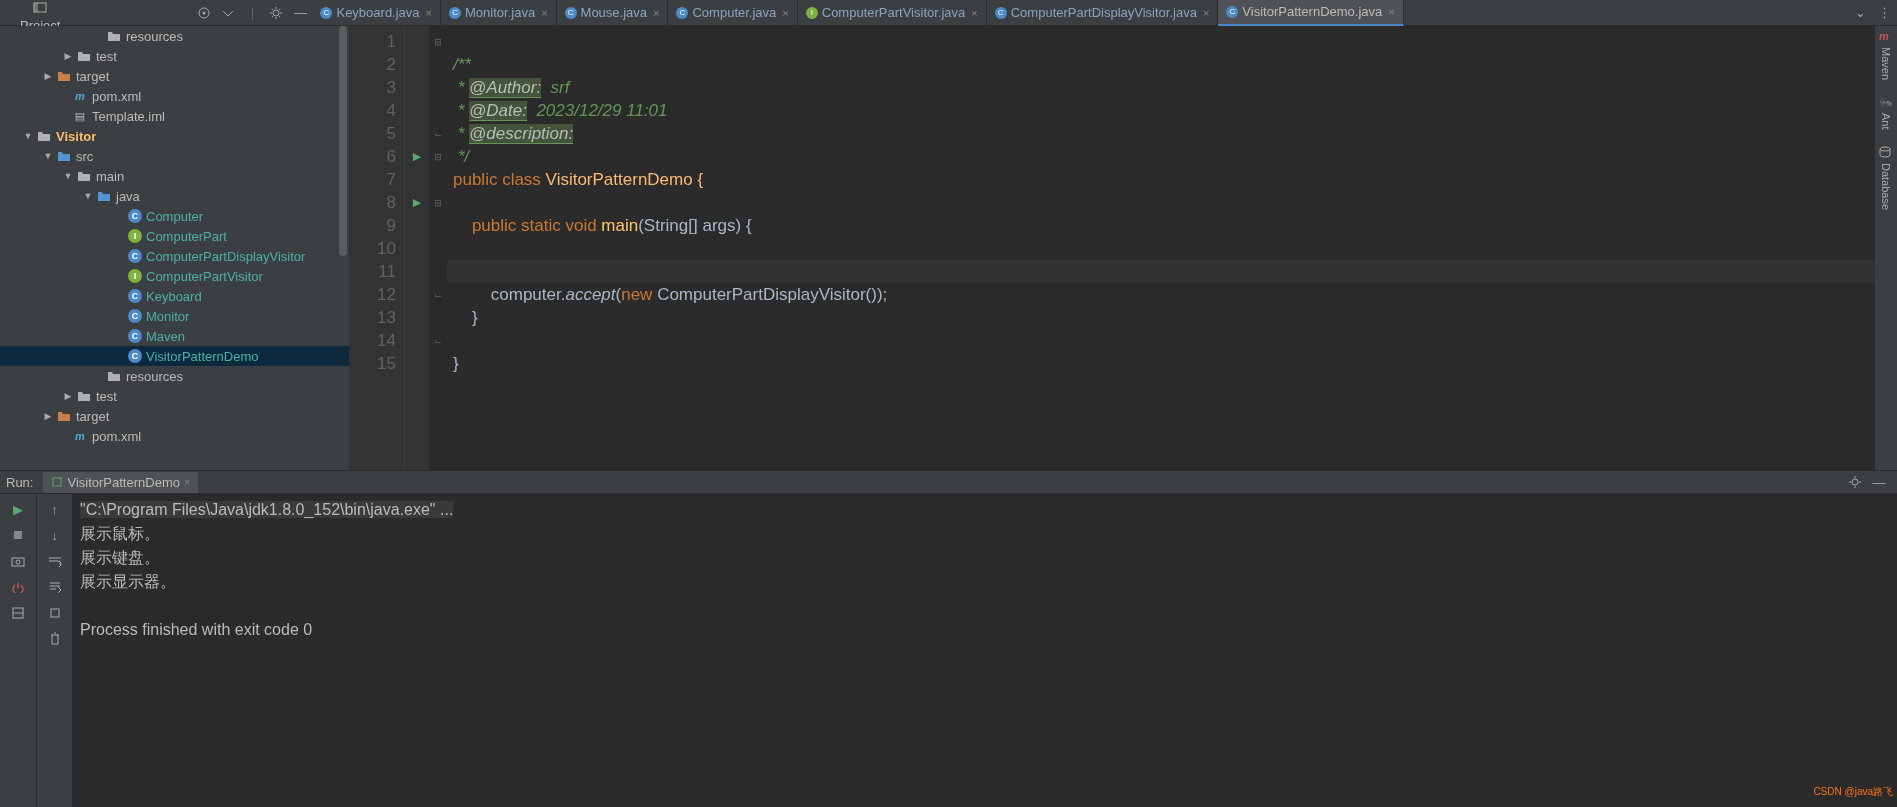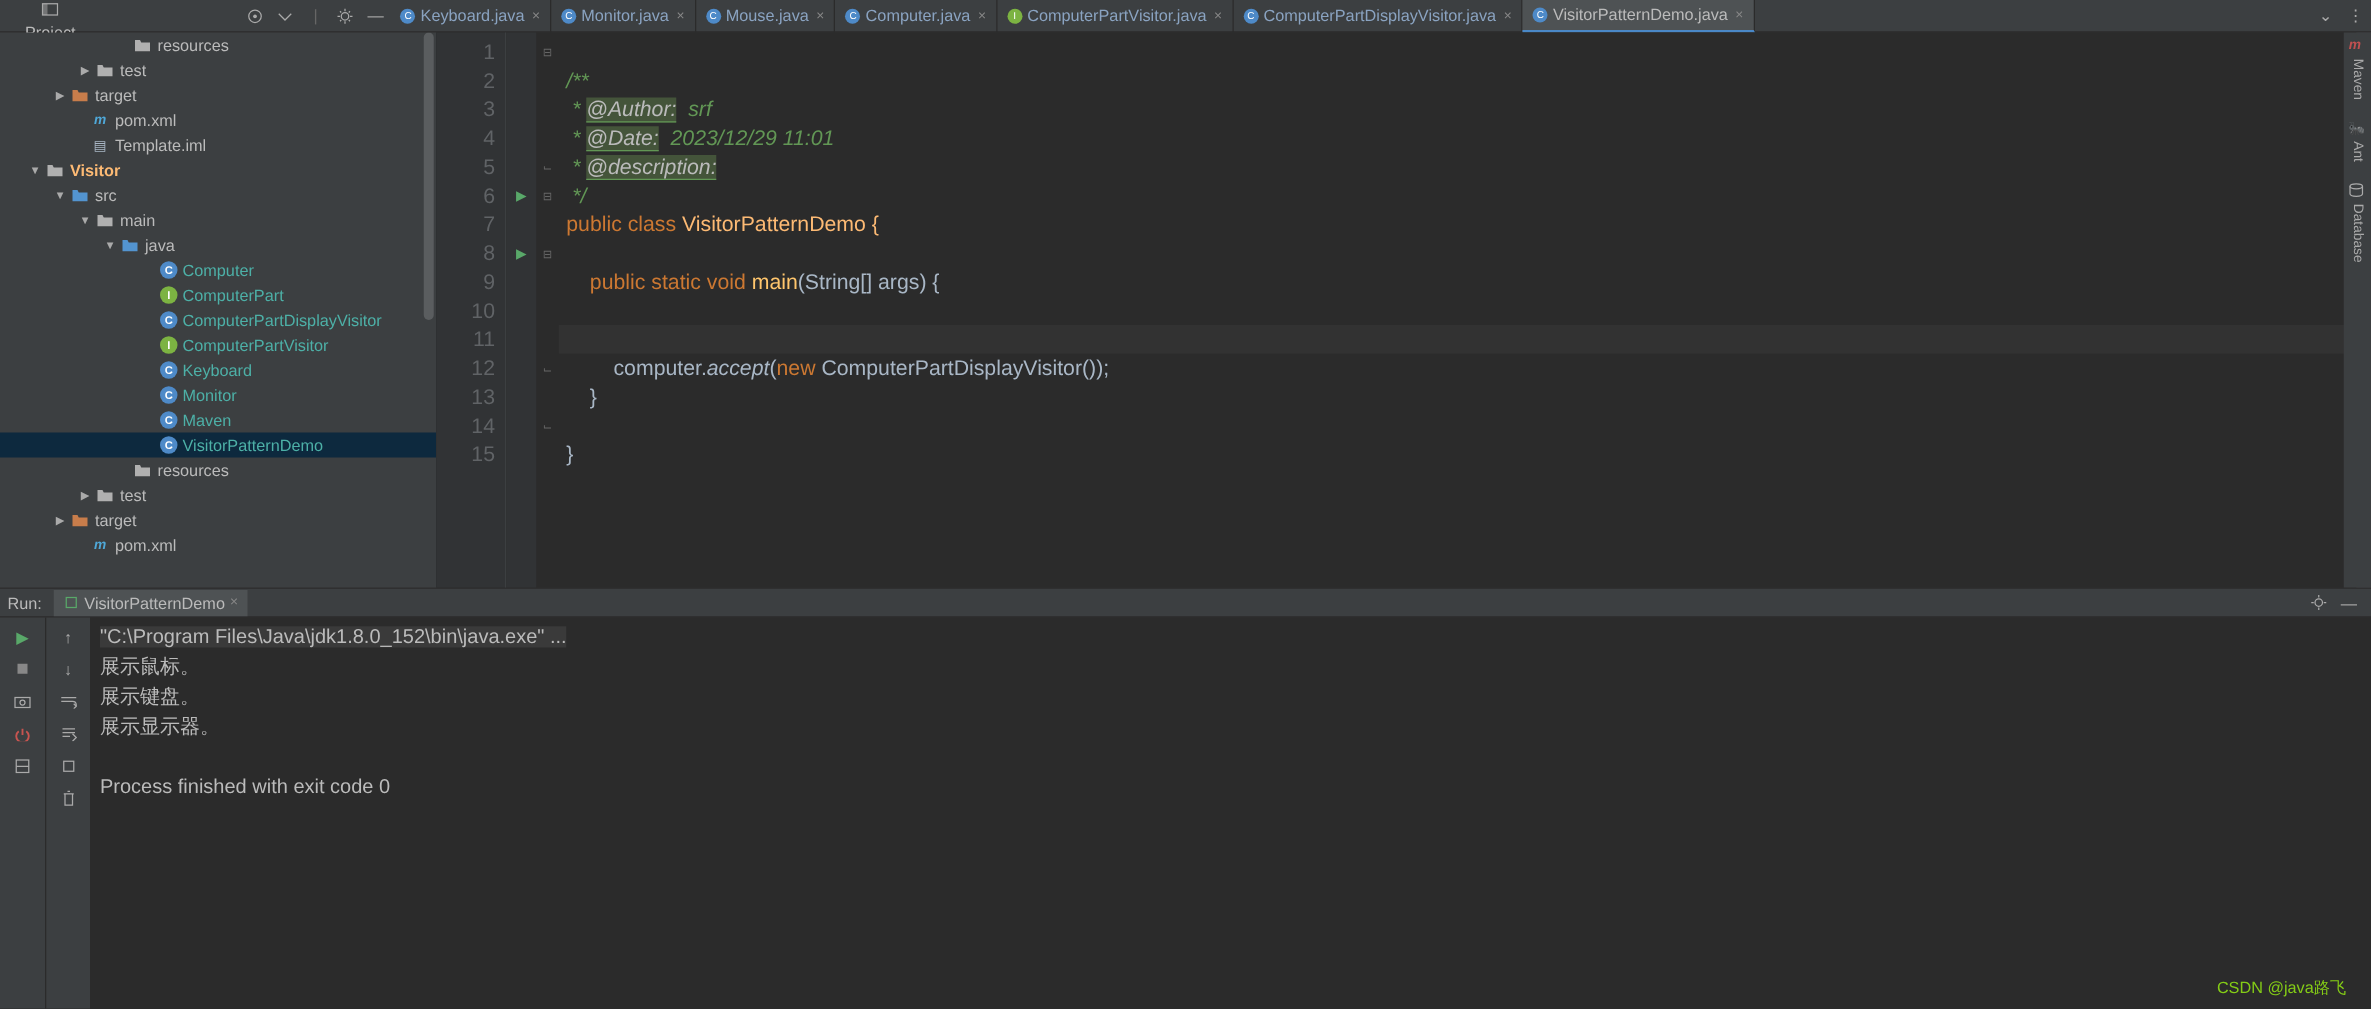--- a/index.html
+++ b/index.html
@@ -72,21 +72,21 @@
 .runbar .sp{flex:1;}
 .runpanel{height:313px;background:#2b2b2b;display:flex;}
 .run-gutter{width:36px;background:#3c3f41;display:flex;flex-direction:column;align-items:center;padding-top:6px;gap:8px;}
 .run-gutter2{width:36px;background:#3c3f41;display:flex;flex-direction:column;align-items:center;padding-top:6px;gap:8px;border-left:1px solid #2b2b2b;}
 .rgicn{width:18px;height:18px;display:flex;align-items:center;justify-content:center;color:#aaa;}
 .rgicn.run{color:#59a869;}
 .console{flex:1;font-family:Consolas,monospace;font-size:16px;padding:4px 8px;line-height:24px;color:#bbb;white-space:pre;}
 .console .cmd{background:#3a3a3a;}
 
 
-.wm{position:absolute;right:20px;bottom:8px;color:#84cc16;font-size:13px;}
+.wm{position:absolute;right:4px;bottom:8px;color:#f97316;font-size:10px;}
 
 svg{display:block;}
 </style>
 </head>
 <body>
 
 <div class="top">
   <div class="proj-btn">
     <span>
       <svg width="14" height="14">

